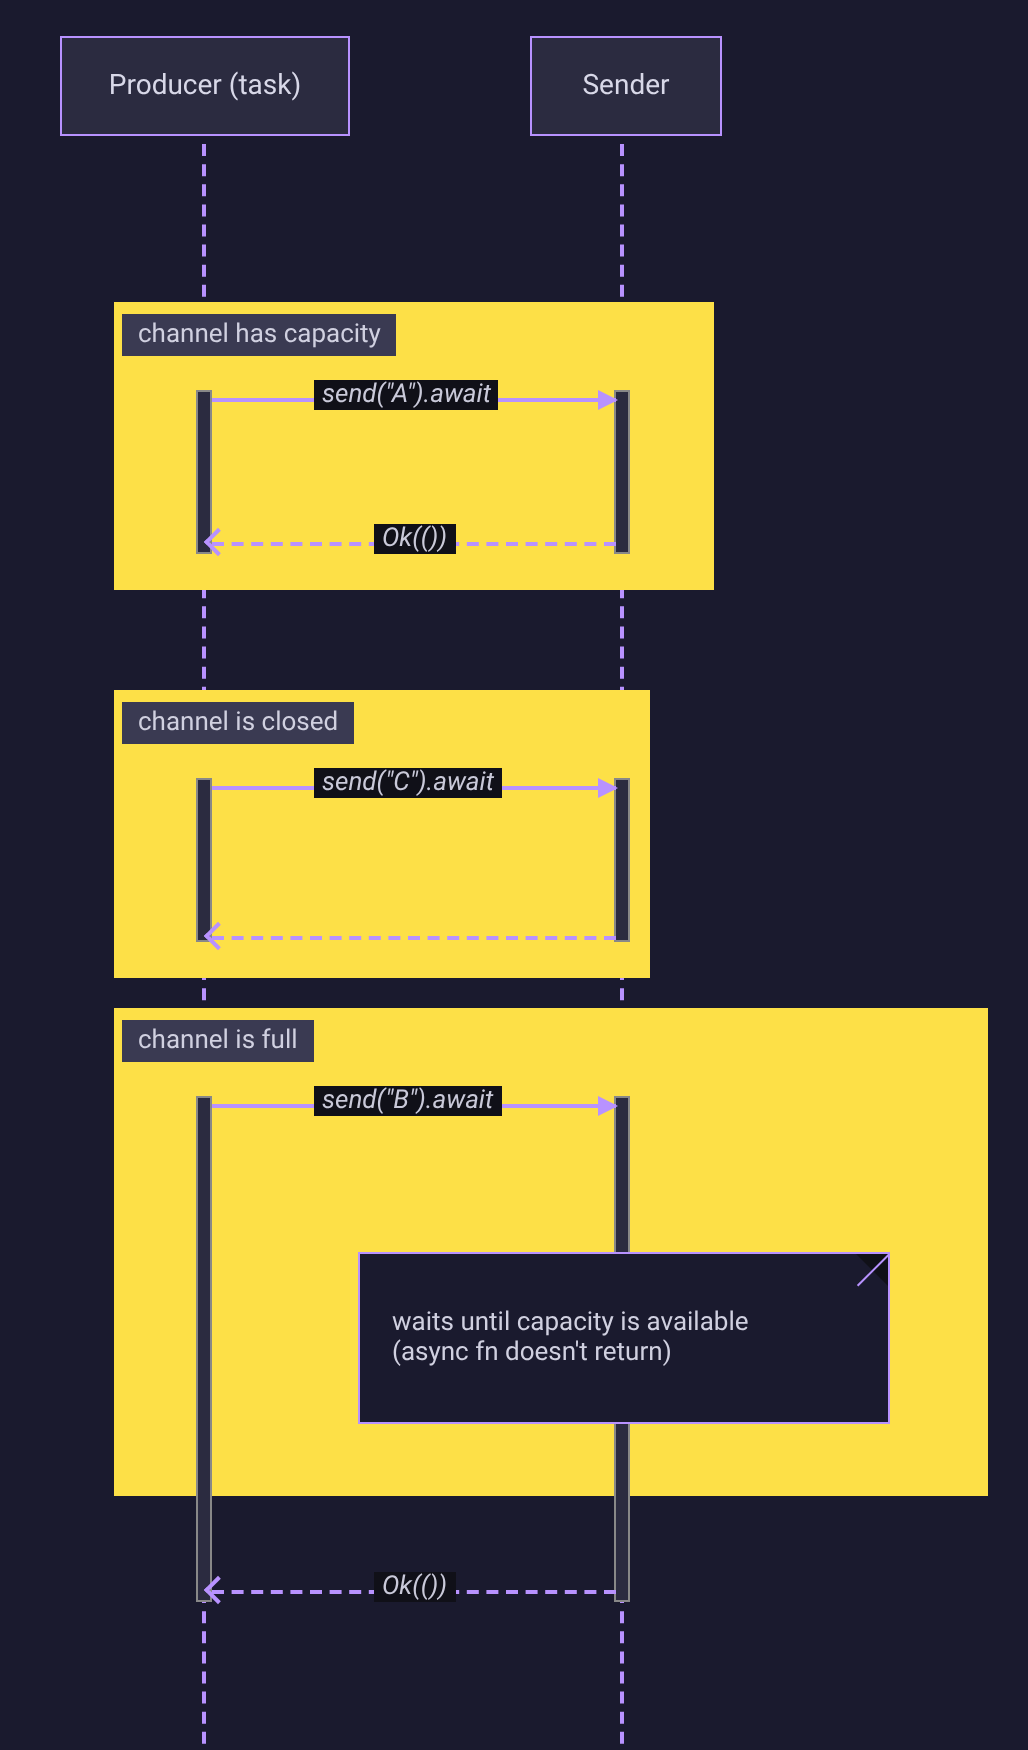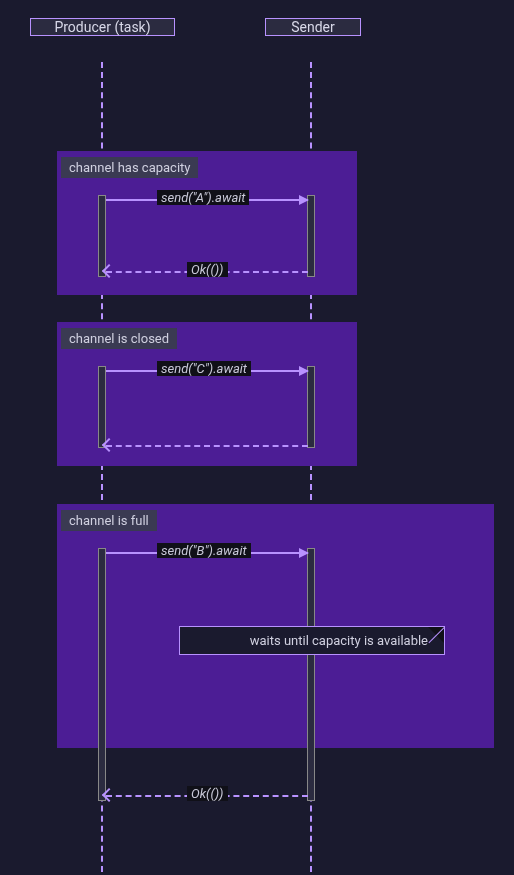--- a/index.html
+++ b/index.html
@@ -15,36 +15,36 @@
   .canvas {
     position: relative;
     width: 514px;
     height: 875px;
   }
   .participant {
     position: absolute;
     top: 18px;
     background: #2b2b40;
     border: 1px solid #b892ff;
-    padding: 0 20px;
+    padding: 16px 20px;
     text-align: center;
     color: #d8d8e8;
     font-size: 14px;
     box-sizing: border-box;
   }
   .lifeline {
     position: absolute;
     top: 62px;
     width: 0;
     height: 830px;
     border-left: 2px dashed #b892ff;
   }
   .box {
     position: absolute;
-    background: #4c1d95;
+    background: #fde047;
   }
   .box-title {
     position: absolute;
     top: 6px;
     left: 4px;
     background: #3a3a52;
     padding: 3px 8px;
     font-size: 13px;
     color: #d0d0e0;
   }
@@ -91,23 +91,23 @@
     position: absolute;
     width: 8px;
     background: #2b2b40;
     border: 1px solid #888;
     box-sizing: border-box;
   }
   .note {
     position: absolute;
     background: #1a1a2e;
     border: 1.5px solid #b892ff;
-    padding: 6px 16px;
+    padding: 27px 16px;
     font-size: 13px;
-    text-align: right;
+    text-align: left;
     color: #d0d0e0;
     box-sizing: border-box;
   }
   .note-fold {
     position: absolute;
     top: 0; right: 0;
     width: 0; height: 0;
     border-top: 16px solid #101018;
     border-left: 16px solid transparent;
   }
@@ -147,21 +147,21 @@
       <div class="arrow-head-right"></div>
     </div>
     <div class="msg-label" style="left:100px;top:39px">send("A").await</div>
 
     <div class="arrow-dashed" style="left:49px;top:120px;width:202px">
       <div class="arrow-head-left-open"></div>
     </div>
     <div class="msg-label" style="left:130px;top:111px">Ok(())</div>
   </div>
 
-  <div class="box" style="left:57px;top:322px;width:300px;height:144px">
+  <div class="box" style="left:57px;top:345px;width:268px;height:144px">
     <div class="box-title">channel is closed</div>
 
     <div class="activation" style="left:41px;top:44px;height:82px"></div>
     <div class="activation" style="left:250px;top:44px;height:82px"></div>
 
     <div class="arrow-solid" style="left:49px;top:48px;width:202px">
       <div class="arrow-head-right"></div>
     </div>
     <div class="msg-label" style="left:100px;top:39px">send("C").await</div>
 
@@ -178,20 +178,21 @@
 
     <div class="arrow-solid" style="left:49px;top:48px;width:202px">
       <div class="arrow-head-right"></div>
     </div>
     <div class="msg-label" style="left:100px;top:39px">send("B").await</div>
 
     <div class="note" style="left:122px;top:122px;width:266px;">
       <div class="note-fold"></div>
       <div class="note-fold-line"></div>
       <div>waits until capacity is available</div>
+      <div>(async fn doesn't return)</div>
     </div>
 
     <div class="arrow-dashed" style="left:49px;top:291px;width:202px">
       <div class="arrow-head-left-open"></div>
     </div>
     <div class="msg-label" style="left:130px;top:282px">Ok(())</div>
   </div>
 
 </div>
 

